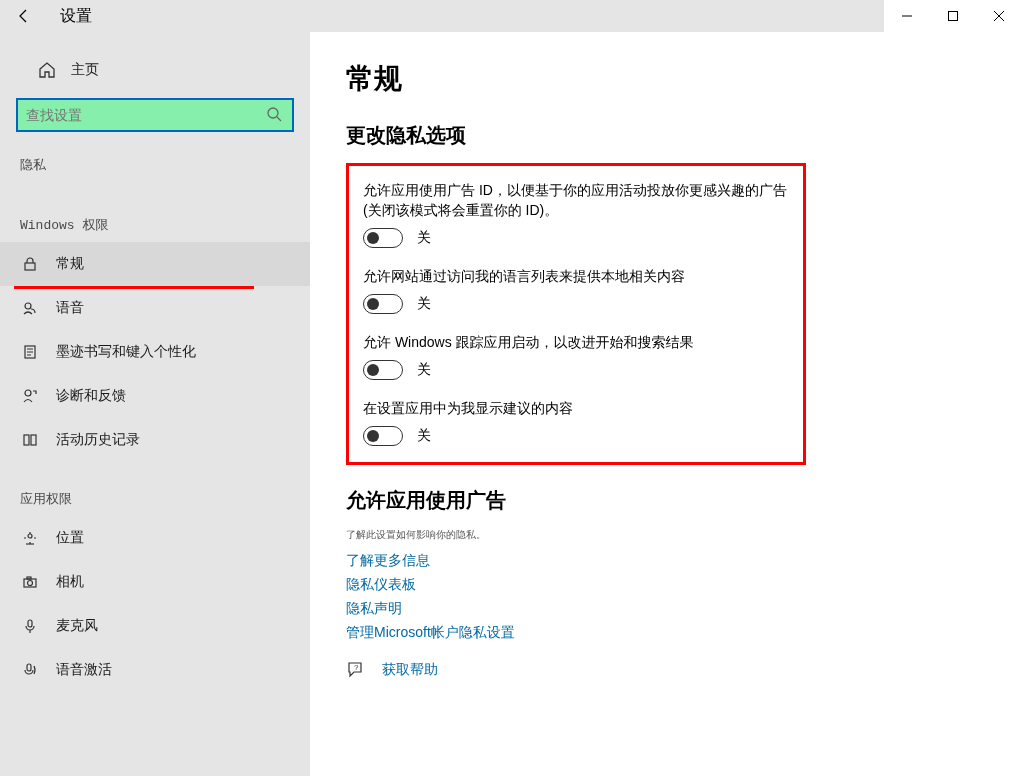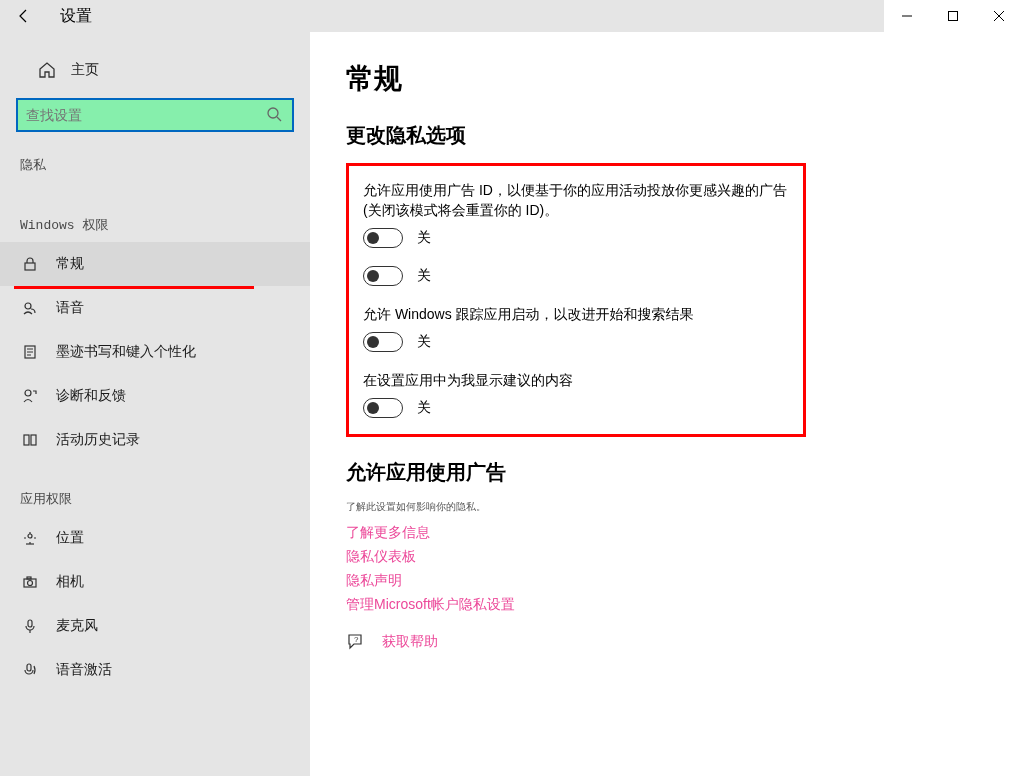--- a/index.html
+++ b/index.html
@@ -29,21 +29,21 @@
   h1.page-title { font-size:28px; font-weight:600; margin-bottom:24px; }
   h2.subhead { font-size:20px; font-weight:600; margin-bottom:14px; margin-top:10px; }
   .red-box { border:3px solid #ff0000; padding:14px 14px 10px 14px; width:460px; margin-bottom:22px; }
   .opt-desc { font-size:14px; line-height:20px; margin-bottom:8px; }
   .toggle-row { display:flex; align-items:center; margin-bottom:18px; }
   .toggle-row:last-child { margin-bottom:6px; }
   .toggle { width:40px; height:20px; border:1px solid #333; border-radius:10px; position:relative; background:#fff; display:inline-block; margin-right:14px; }
   .toggle .knob { position:absolute; left:3px; top:3px; width:12px; height:12px; border-radius:50%; background:#333; }
   .toggle-label { font-size:14px; }
   .para { font-size:10px; color:#555; margin-bottom:10px; }
-  a.link { color:#ec4899; text-decoration:none; font-size:14px; display:block; margin-bottom:6px; }
+  a.link { color:#0369a1; text-decoration:none; font-size:14px; display:block; margin-bottom:6px; }
   .help-row { display:flex; align-items:center; margin-top:18px; }
   .help-row .hicon { width:20px; height:20px; margin-right:16px; display:flex; align-items:center; justify-content:center; }
   svg { display:block; }
 </style>
 </head>
 <body>
 <div class="window">
 
 <div class="titlebar">
   <div class="back">
@@ -209,20 +209,21 @@
 
     <div class="red-box">
       <div class="opt-desc">允许应用使用广告 ID，以便基于你的应用活动投放你更感兴趣的广告(关闭该模式将会重置你的 ID)。</div>
       <div class="toggle-row">
         <span class="toggle">
               <span class="knob"></span>
             </span>
         <span class="toggle-label">关</span>
       </div>
 
+      <div class="opt-desc">允许网站通过访问我的语言列表来提供本地相关内容</div>
       <div class="toggle-row">
         <span class="toggle">
               <span class="knob"></span>
             </span>
         <span class="toggle-label">关</span>
       </div>
 
       <div class="opt-desc">允许 Windows 跟踪应用启动，以改进开始和搜索结果</div>
       <div class="toggle-row">
         <span class="toggle">

